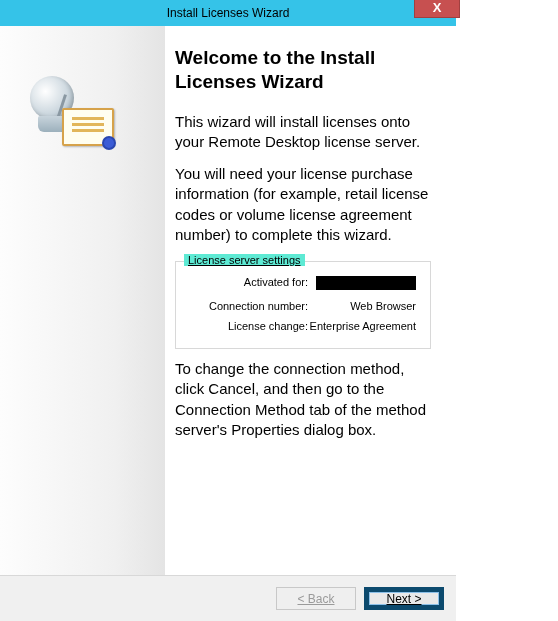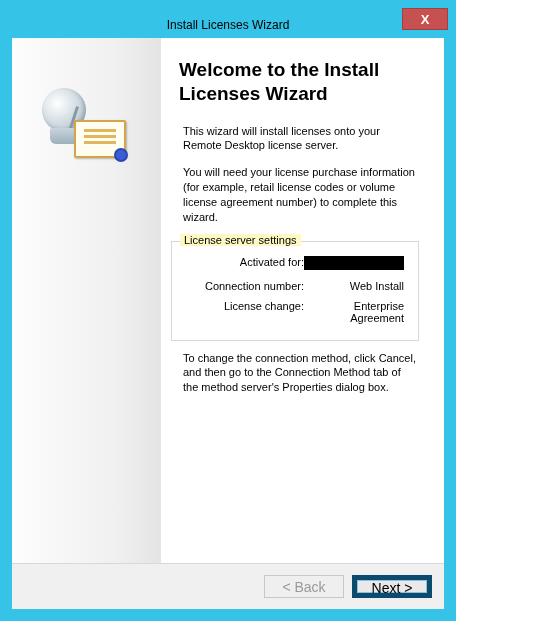--- a/index.html
+++ b/index.html
@@ -7,21 +7,21 @@
     margin: 0;
     padding: 0;
     font-family: "Segoe UI", Tahoma, sans-serif;
     background: #fff;
   }
   .window {
     width: 456px;
     height: 621px;
     background: #35c3e8;
     position: relative;
-    padding: 12px;
+    padding: 0;
   }
   .titlebar {
     height: 26px;
     display: flex;
     align-items: center;
     justify-content: center;
     position: relative;
   }
   .titlebar-text {
     font-size: 12px;
@@ -125,41 +125,42 @@
   }
   .right-pane {
     flex: 1;
     padding: 20px 25px 10px 10px;
     font-size: 11px;
     color: #000;
   }
   .heading {
     font-size: 19px;
     font-weight: bold;
-    margin: 0 0 18px 8px;
+    margin: 0 0 18px 0;
     line-height: 1.25;
   }
   .paragraph {
-    font-size: 11px;
+    font-size: 15px;
     line-height: 1.35;
-    margin: 0 0 12px 12px;
+    margin: 0 0 12px 0;
   }
   .fieldset {
     border: 1px solid #d8d8d8;
     margin: 16px 0 10px 0;
     padding: 10px 14px 12px 14px;
     position: relative;
   }
   .legend {
     position: absolute;
     top: -8px;
     left: 8px;
-    background: #fef9c3;
+    background: #5eead4;
     padding: 0 4px;
     font-size: 11px;
+    text-decoration: underline;
   }
   .setting-row {
     display: flex;
     padding: 4px 0;
     font-size: 11px;
     text-align: right;
   }
   .setting-label {
     width: 118px;
   }
@@ -178,26 +179,27 @@
     background: #f0f0f0;
     display: flex;
     align-items: center;
     justify-content: flex-end;
     padding: 0 12px;
     gap: 8px;
   }
   .btn {
     min-width: 80px;
     height: 23px;
-    font-size: 14px;
+    font-size: 12px;
     font-family: inherit;
     background: #e9e9e9;
     border: 1px solid #aaa;
     padding: 0 10px;
     cursor: pointer;
+    text-decoration: underline;
   }
   .btn:disabled {
     color: #9a9a9a;
     cursor: default;
     background: #efefef;
     border-color: #c8c8c8;
   }
   .btn.default {
     border: 5px solid #0c4a6e;
     box-shadow: 0 0 0 1px #8cc0e8 inset;
@@ -238,21 +240,21 @@
         <div class="fieldset">
           <div class="legend">License server settings</div>
 
           <div class="setting-row">
             <div class="setting-label">Activated for:</div>
             <div class="setting-value"><span class="redacted"></span></div>
           </div>
 
           <div class="setting-row">
             <div class="setting-label">Connection number:</div>
-            <div class="setting-value">Web Install</div>
+            <div class="setting-value">Web Browser</div>
           </div>
 
           <div class="setting-row">
             <div class="setting-label">License change:</div>
             <div class="setting-value">Enterprise Agreement</div>
           </div>
         </div>
 
         <p class="paragraph">To change the connection method, click Cancel, and then go to the Connection Method tab of the method server's Properties dialog box.</p>
       </div>

